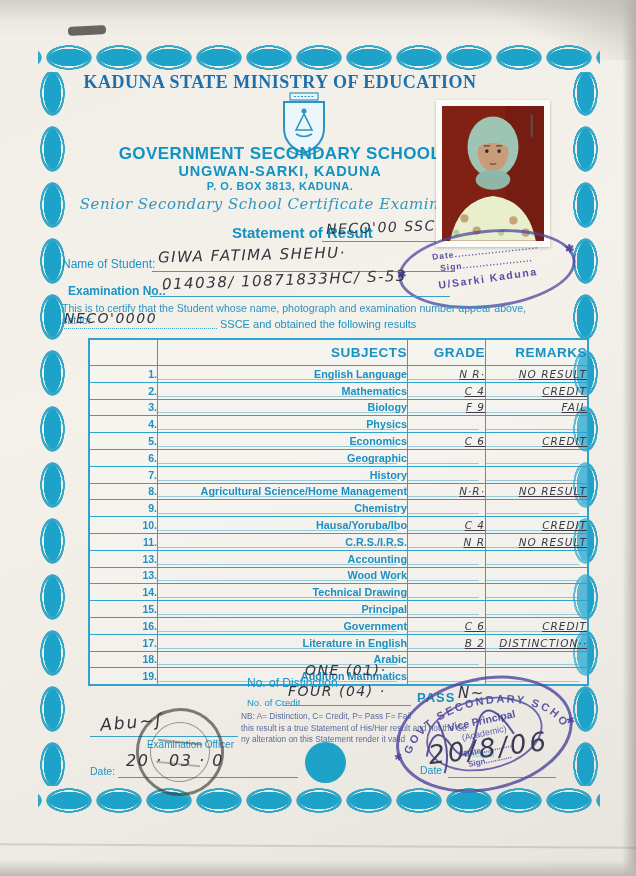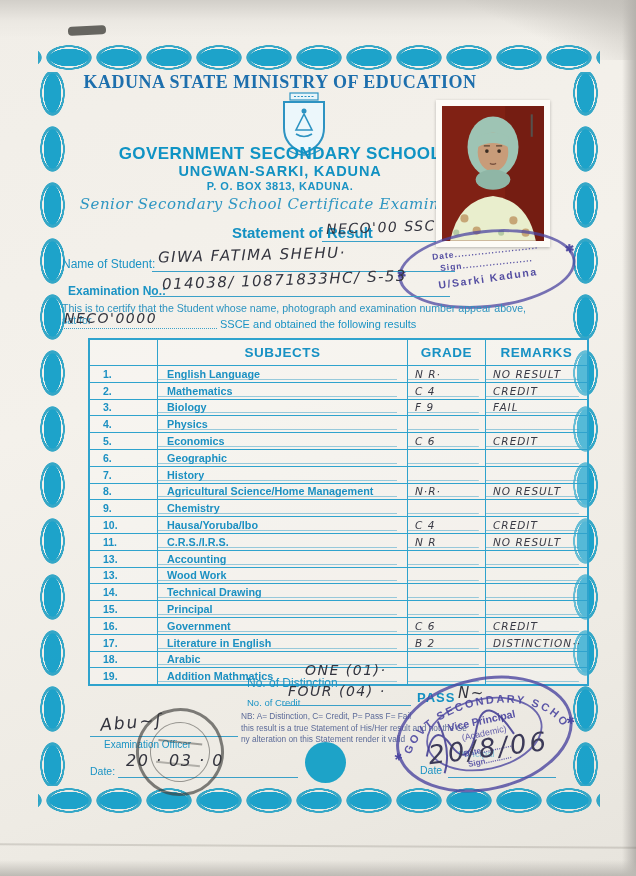--- a/index.html
+++ b/index.html
@@ -54,30 +54,30 @@
   .hw{font-family:"DejaVu Sans",sans-serif;font-style:italic;color:#34353f;letter-spacing:1.5px;}
   .line{position:absolute;border-bottom:1.6px solid #3aa0c8;}
   .dotline{position:absolute;border-bottom:1.6px dotted #3aa0c8;}
   .lbl{position:absolute;font-size:12px;color:#1b93c4;}
   .cert{position:absolute;top:302px;left:62px;width:470px;font-size:10.6px;color:#2b93c0;}
 
   
   .rtable{position:absolute;top:338px;left:88px;border-collapse:collapse;table-layout:fixed;
     background:rgba(255,255,255,.25);}
   .rtable td,.rtable th{border:1.4px solid #2fa3cd;padding:0;}
-  .rtable{border:2.5px solid #2fa3cd;}
+  .rtable{border:2.5px solid #2fa3cd;text-align:right;}
   .rtable th{height:25px;font-size:13.5px;color:#1791c4;letter-spacing:.5px;}
   .rtable td{height:15.8px;overflow:hidden;white-space:nowrap;}
   .td-num{width:54px;font-size:10.5px;font-weight:bold;color:#1b90c2;padding-left:13px !important;}
   .td-sub{width:240px;font-size:10.8px;font-weight:bold;color:#1b90c2;padding-left:9px !important;
     background:linear-gradient(rgba(58,160,200,.5),rgba(58,160,200,.5)) no-repeat left bottom 2px/96% 1px;}
   .td-gr{width:70px;} .td-rm{width:94px;}
   .td-gr,.td-rm{font-family:"DejaVu Sans",sans-serif;font-style:italic;font-size:10.5px;
     color:#393a45;padding-left:7px !important;letter-spacing:1px;
-    background:linear-gradient(rgba(58,160,200,.5),rgba(58,160,200,.5)) no-repeat left bottom 2px/92% 1px;}
+    background:linear-gradient(rgba(58,160,200,.5),rgba(58,160,200,.5)) no-repeat left bottom 2px/92% 1px;text-decoration:underline;}
 
   
   .photo{position:absolute;top:100px;left:436px;width:114px;height:147px;background:#fdfbf6;
     box-shadow:0 1px 3px rgba(0,0,0,.25);padding:0;}
   .photo-inner{position:absolute;inset:6px;background:linear-gradient(115deg,#8e2718,#7c1f12 60%,#6e1a10);overflow:hidden;}
 
   
   .stamp-oval{position:absolute;top:230px;left:398px;width:172px;height:72px;border-radius:50%;
     border:3px solid rgba(76,70,160,.75);transform:rotate(-6deg);color:rgba(70,64,155,.92);
     font-size:8.5px;font-weight:bold;letter-spacing:1px;text-align:center;}
@@ -89,21 +89,21 @@
   .round-stamp .inner{position:absolute;inset:11px;border-radius:50%;border:1.6px solid rgba(62,62,58,.5);}
   .round-stamp .smudge{position:absolute;left:18px;top:30px;width:44px;height:20px;
     border-top:2px solid rgba(62,62,58,.45);border-bottom:2px solid rgba(62,62,58,.35);transform:rotate(14deg);}
   .blue-dot{position:absolute;top:742px;left:305px;width:41px;height:41px;border-radius:50%;
     background:#129fc6;opacity:.95;}
   .stamp-br{position:absolute;top:672px;left:390px;transform:rotate(-12deg);}
   .hw-date-r{position:absolute;top:733px;left:428px;font-size:26px;transform:rotate(-7deg);
     color:#3c3a58;letter-spacing:3px;z-index:6;}
 
   .sig-left{position:absolute;top:712px;left:100px;font-size:17px;transform:rotate(-5deg);letter-spacing:2px;}
-  .officer{position:absolute;top:739px;left:104px;width:130px;text-align:left;font-size:10px;color:#1b93c4;}
+  .officer{position:absolute;top:739px;left:104px;width:130px;text-align:right;font-size:10px;color:#1b93c4;}
   .nb{position:absolute;top:711px;left:241px;width:238px;font-size:8.3px;line-height:1.4;color:#5c6b99;}
   .pass{position:absolute;top:690px;left:417px;font-weight:bold;font-size:13px;color:#1390c2;letter-spacing:1px;}
   .principal{position:absolute;top:748px;left:458px;font-size:9.5px;color:#1b93c4;opacity:.55;}
 </style>
 </head>
 <body>
 
 <div class="paper">
 
   <div class="fold-top"></div>

